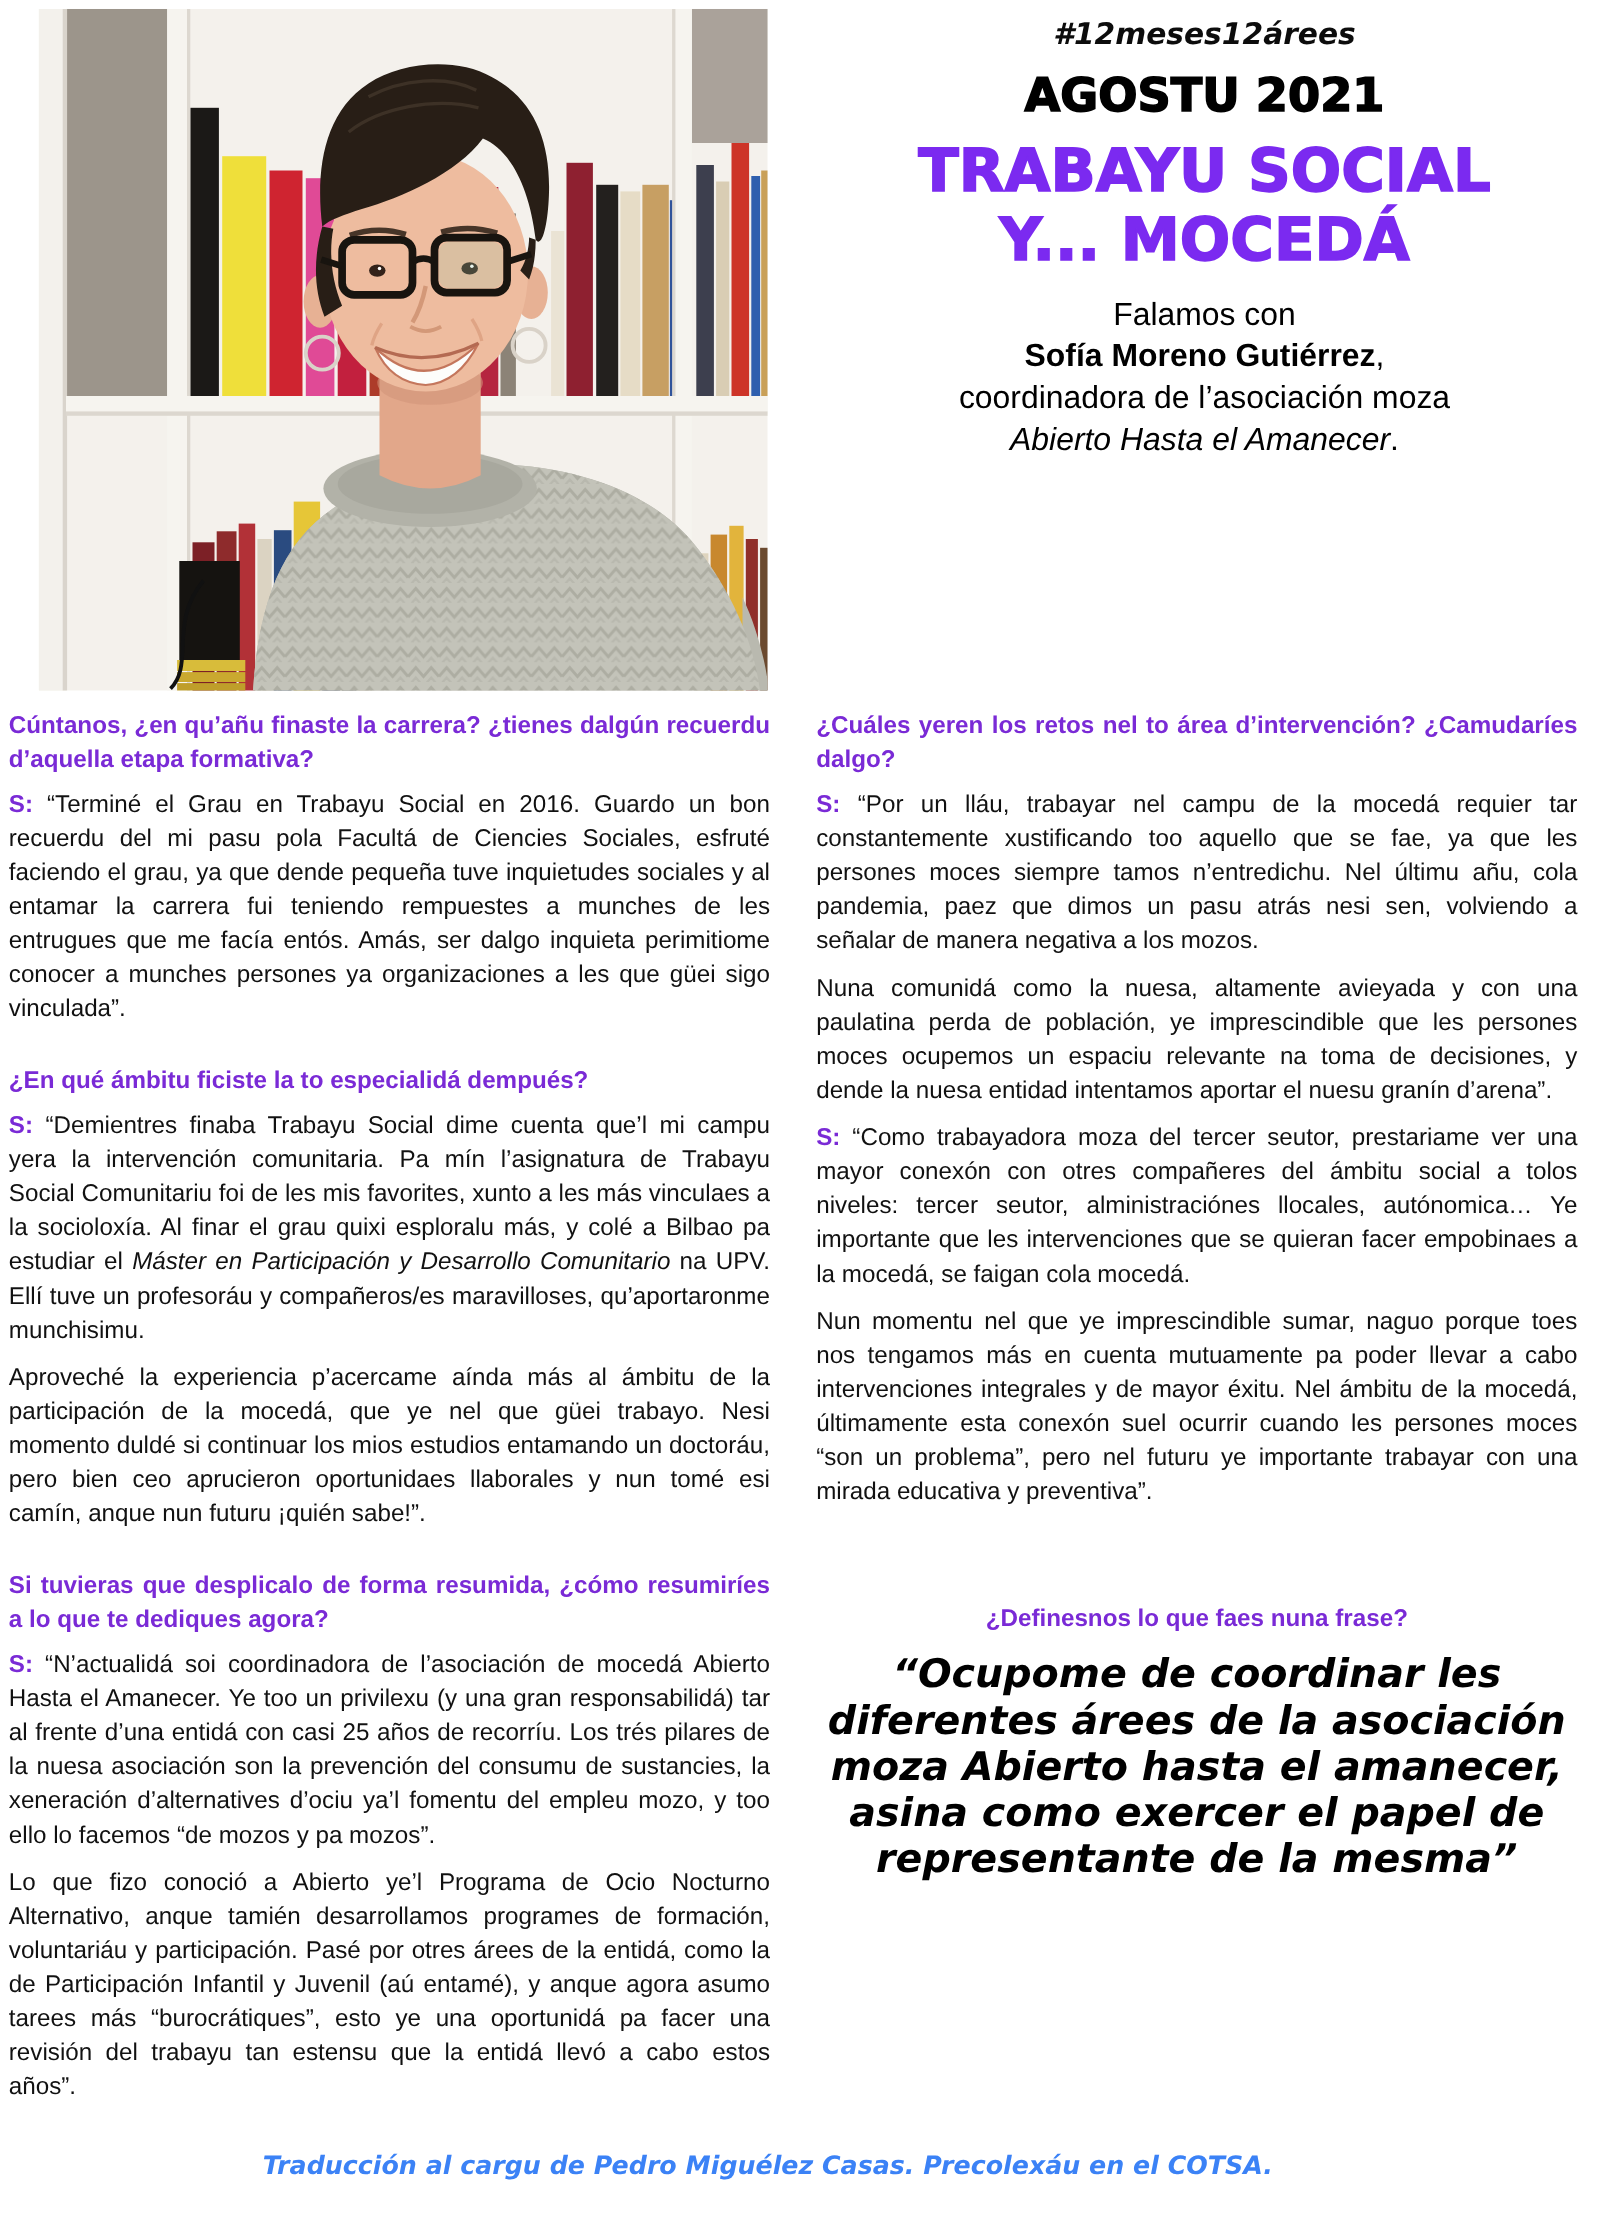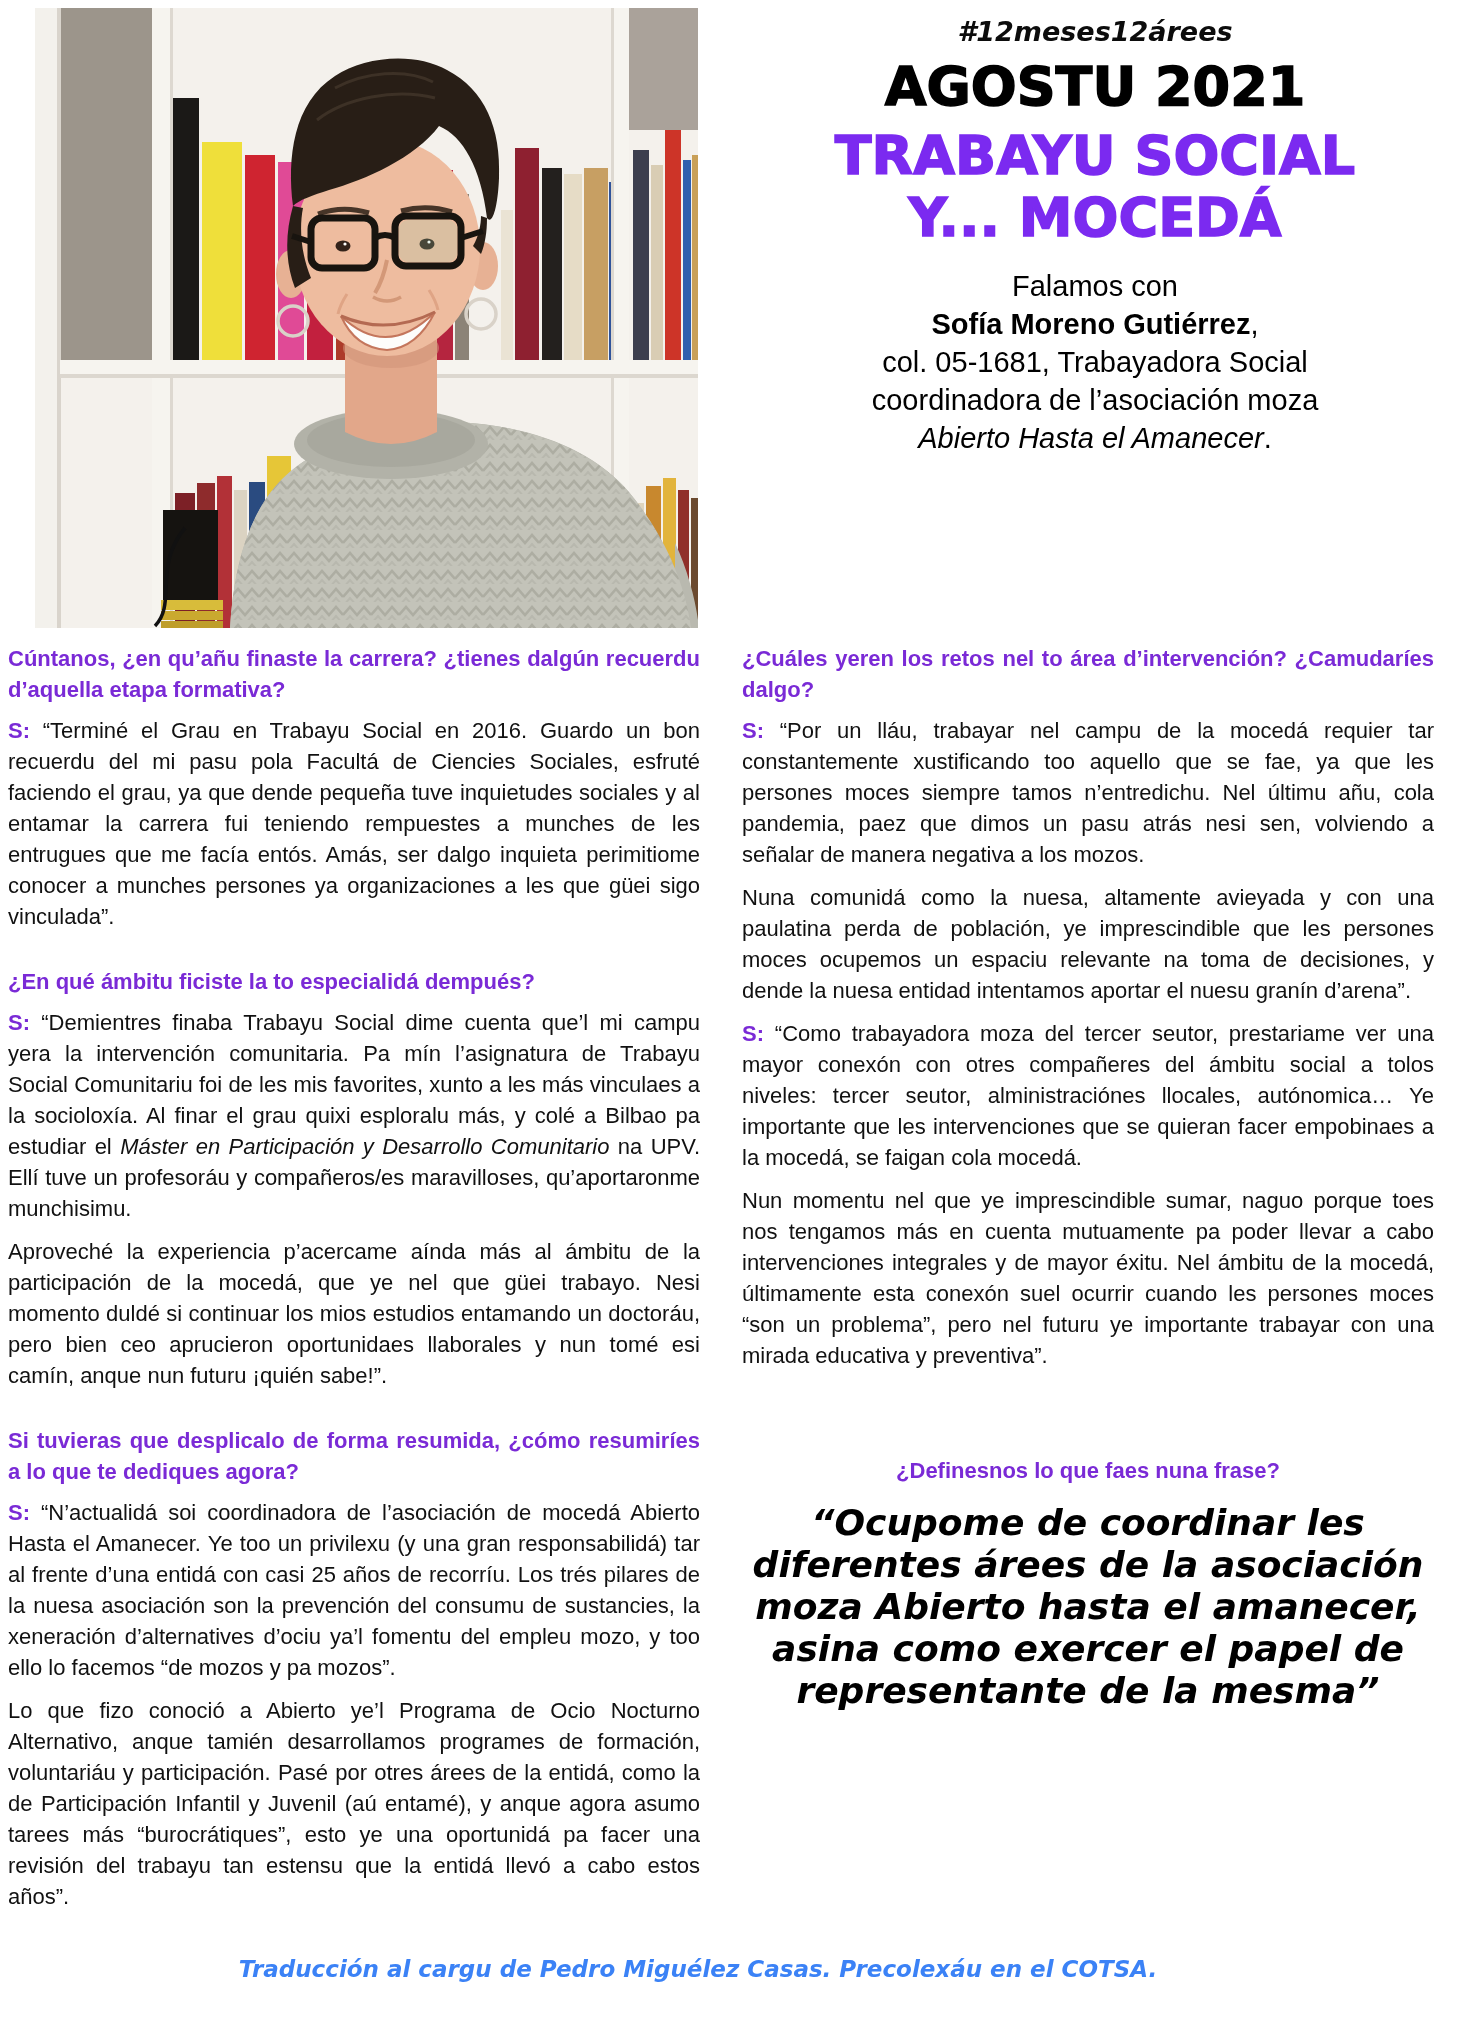--- a/index.html
+++ b/index.html
@@ -7,21 +7,21 @@
         font-family:"Liberation Sans",sans-serif;color:#141414;padding-left:26px;}
 
   
   .photo{position:absolute;left:35px;top:8px;width:663px;height:620px;overflow:hidden;}
   .photo svg{display:block;}
 
   
   .header-block{position:absolute;left:742px;top:16px;width:706px;text-align:center;}
   .hashtag{font-family:"DejaVu Sans",sans-serif;font-weight:bold;font-style:italic;
            font-size:27px;color:#0c0c0c;margin:0 0 10px 0;}
-  .issue{font-family:"DejaVu Sans",sans-serif;font-weight:bold;font-size:54px;line-height:60px;
+  .issue{font-family:"DejaVu Sans",sans-serif;font-weight:bold;font-size:42px;line-height:60px;
          color:#000000;letter-spacing:0px;-webkit-text-stroke:1.5px #000;}
   .big-title{font-family:"DejaVu Sans",sans-serif;font-weight:bold;font-size:54px;line-height:62px;
          color:var(--title);-webkit-text-stroke:1.5px var(--title);margin-top:8px;}
   .big-title2{margin-top:0;}
   .intro{margin-top:18px;font-size:29px;line-height:38px;color:#000;}
   .intro-line .bd{font-weight:bold;}
   .intro-line .it{font-style:italic;}
 
   
   .columns{position:absolute;left:8px;top:643px;width:1426px;
@@ -178,21 +178,20 @@
   </div>
 
   <div class="header-block">
     <div class="hashtag">#12meses12árees</div>
     <div class="issue">AGOSTU 2021</div>
     <div class="big-title">TRABAYU SOCIAL</div>
     <div class="big-title big-title2">Y... MOCEDÁ</div>
     <div class="intro">
         <div class="intro-line"><span>Falamos con</span></div>
         <div class="intro-line"><span class="bd">Sofía Moreno Gutiérrez</span><span>,</span></div>
-        <div class="intro-line"><span>col. 05-1681, Trabayadora Social</span></div>
         <div class="intro-line"><span>coordinadora de l’asociación moza</span></div>
         <div class="intro-line"><span class="it">Abierto Hasta el Amanecer</span><span>.</span></div>
       </div>
   </div>
 
   <div class="columns">
     <div class="col">
         <h3 class="q"><span>Cúntanos, ¿en qu’añu finaste la carrera? ¿tienes dalgún recuerdu d’aquella etapa formativa?</span></h3>
         <p class="p"><span class="sp">S:</span><span> “Terminé el Grau en Trabayu Social en 2016. Guardo un bon recuerdu del mi pasu pola Facultá de Ciencies Sociales, esfruté faciendo el grau, ya que dende pequeña tuve inquietudes sociales y al entamar la carrera fui teniendo rempuestes a munches de les entrugues que me facía entós. Amás, ser dalgo inquieta perimitiome conocer a munches persones ya organizaciones a les que güei sigo vinculada”.</span></p>
         <h3 class="q"><span>¿En qué ámbitu ficiste la to especialidá dempués?</span></h3>

